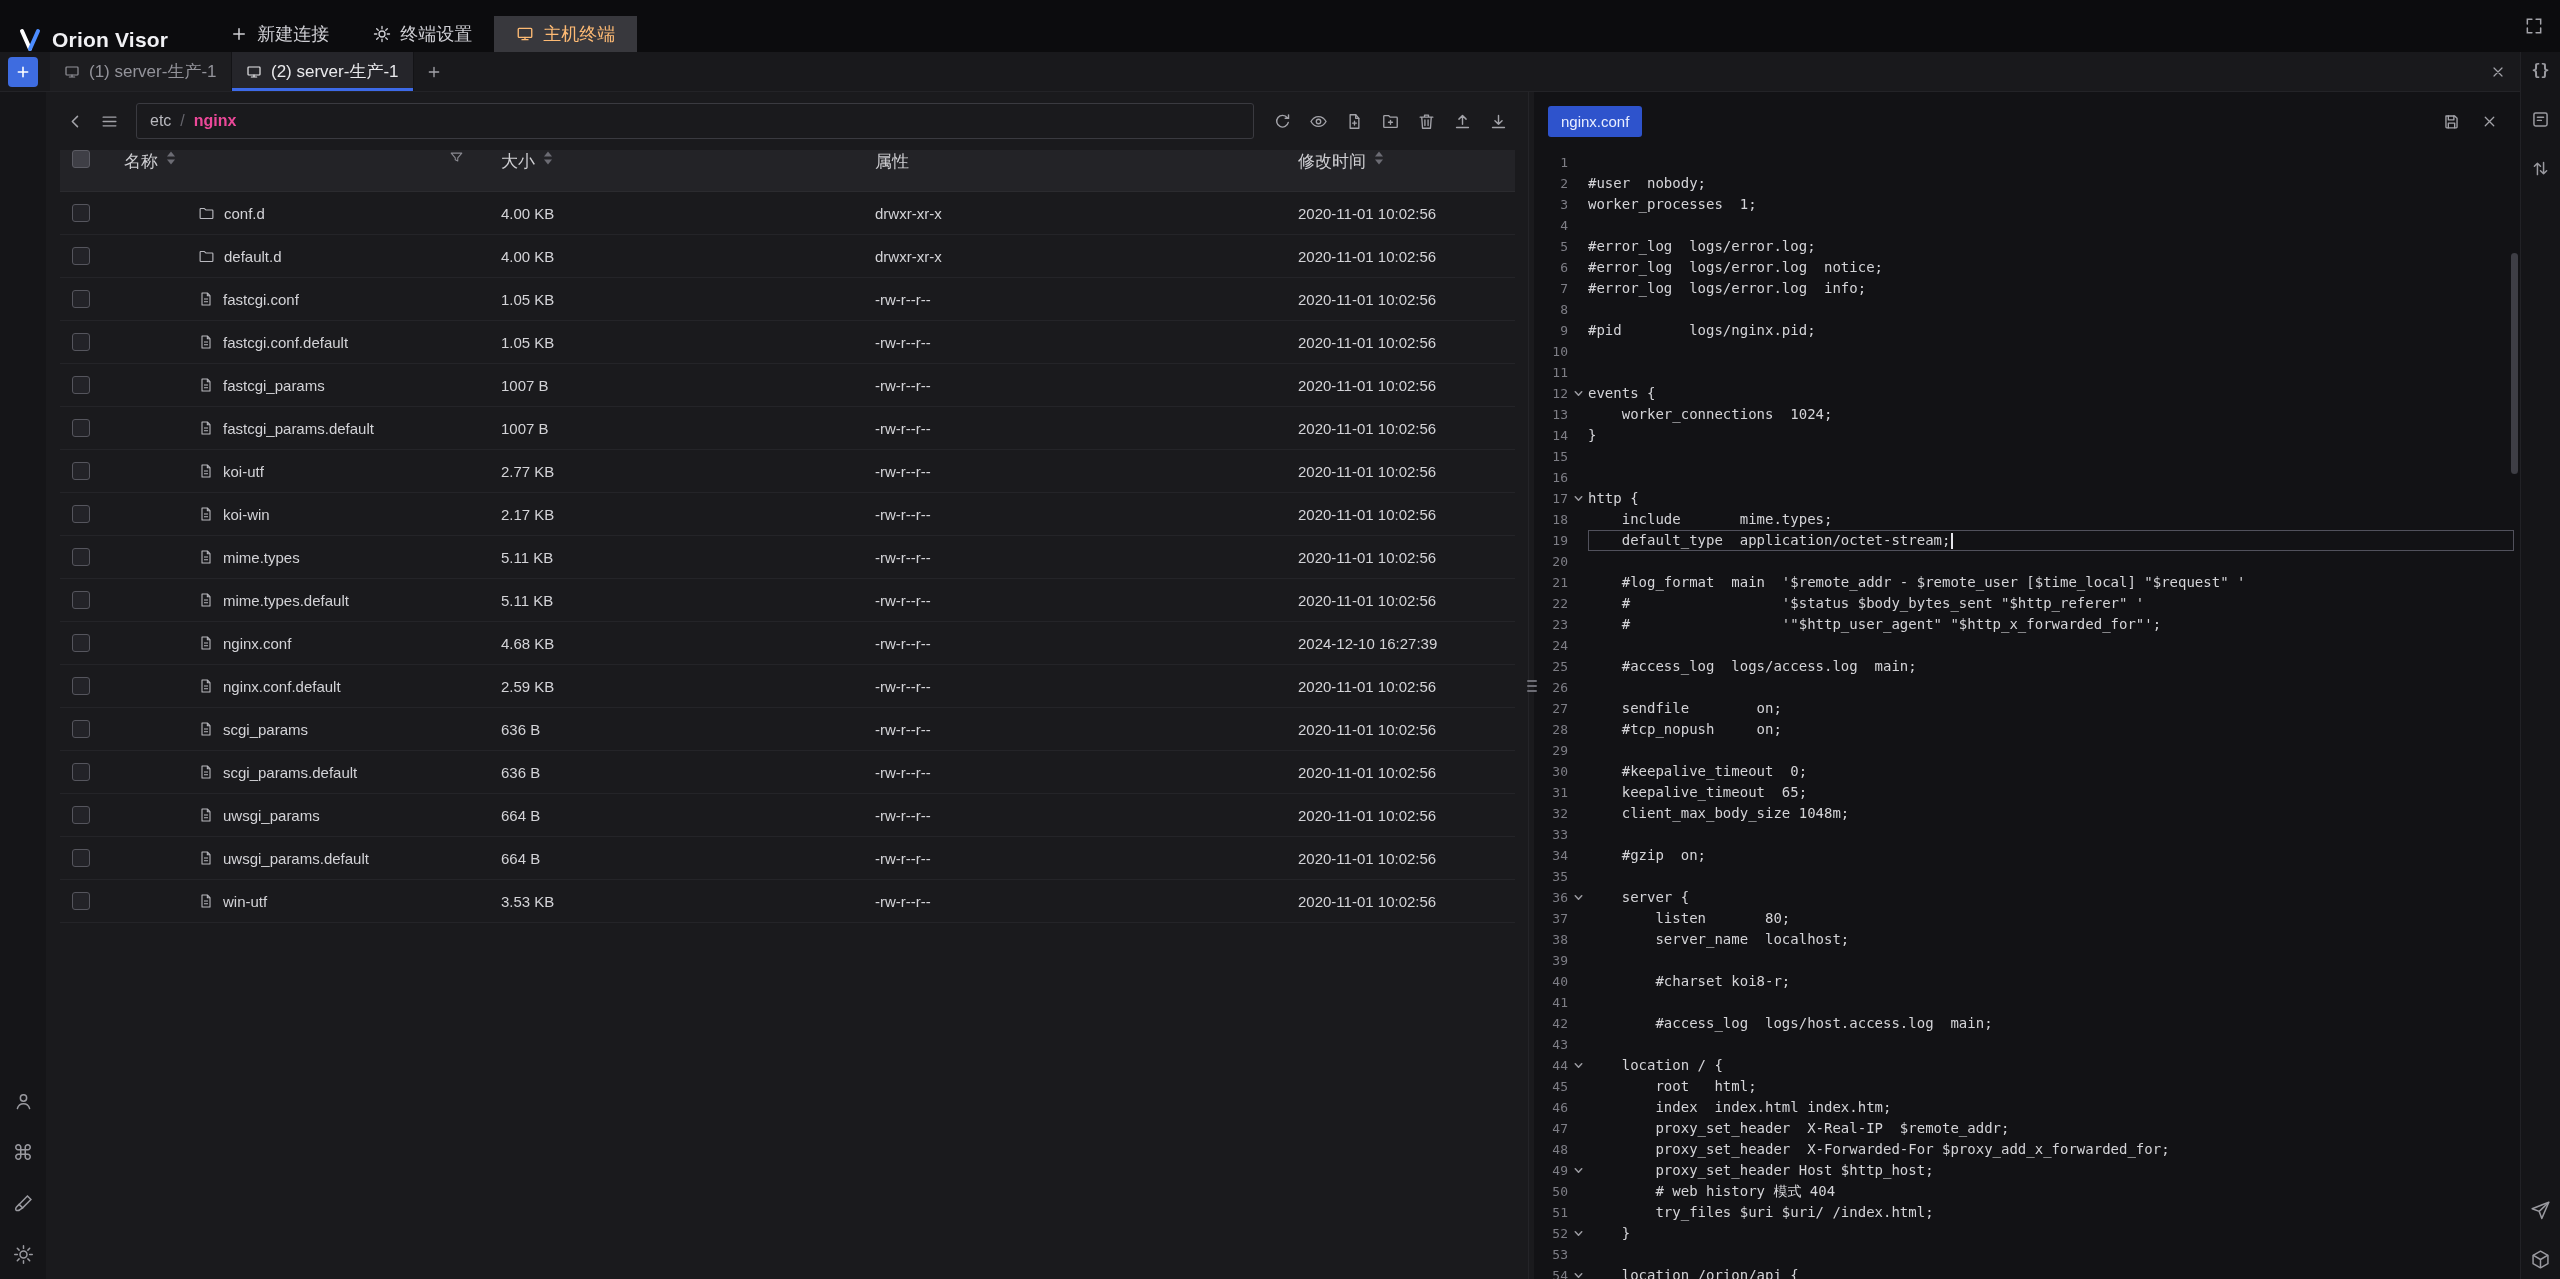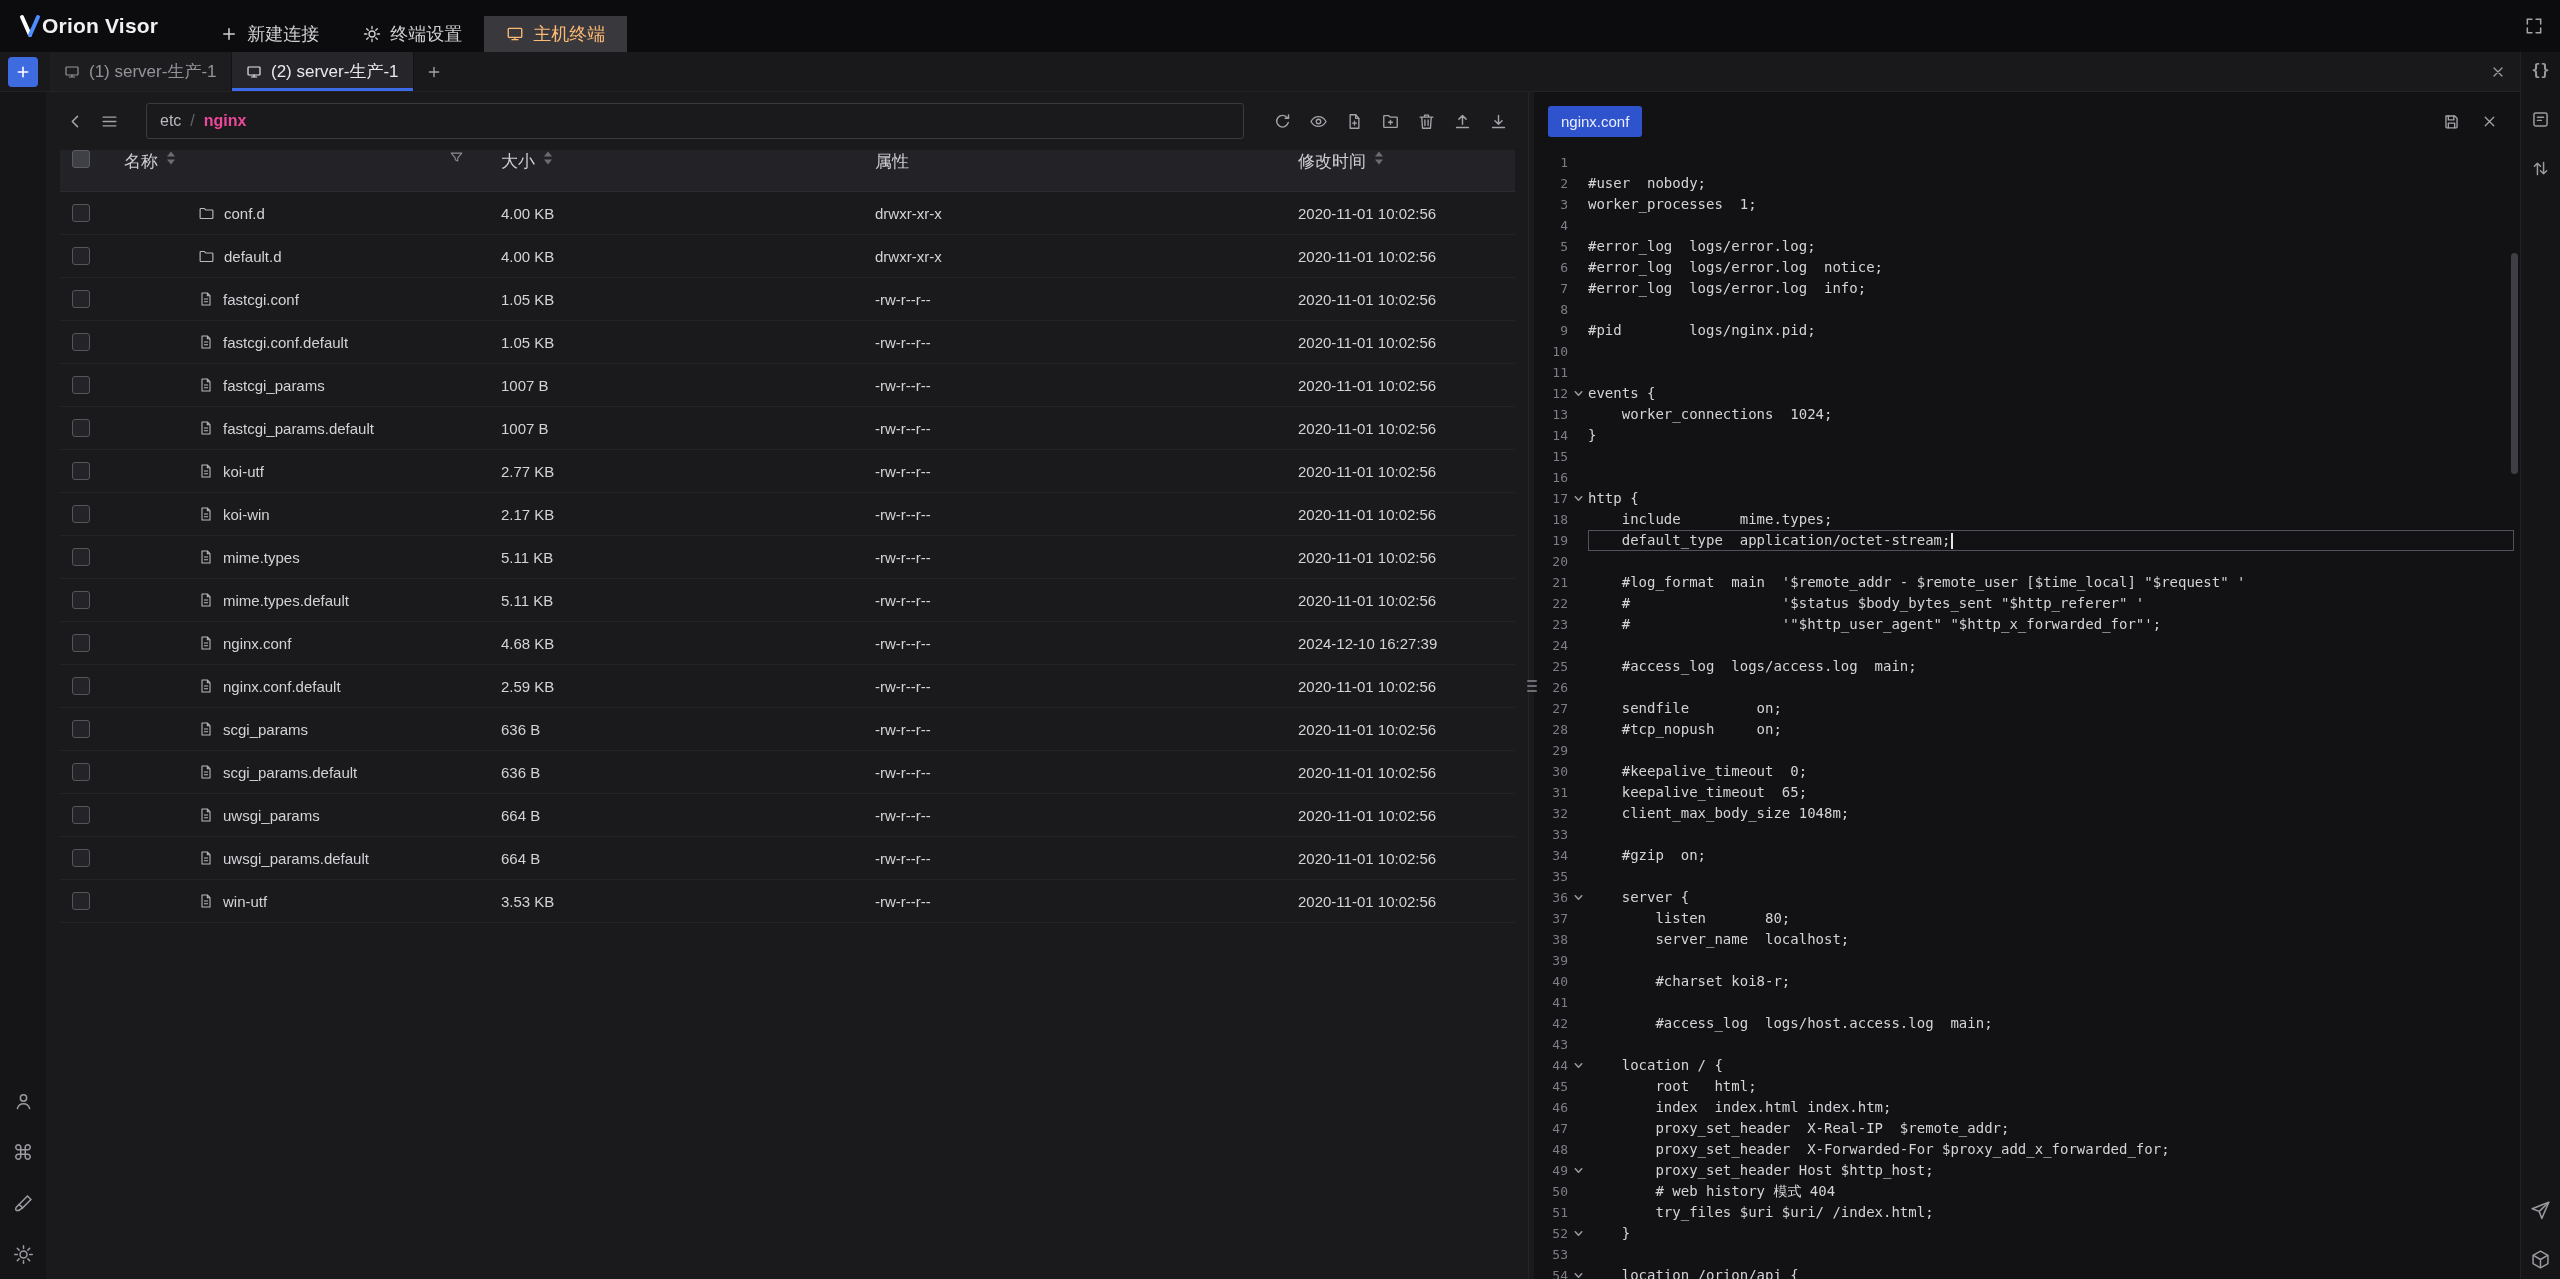--- a/index.html
+++ b/index.html
@@ -9,21 +9,21 @@
     background: #1a1a1d;
     color: #d6d6d9;
   }
   .app { width: 2560px; height: 1279px; display: flex; flex-direction: column; }
 
   
   .topbar {
     height: 52px; background: #0c0c0e; display: flex; align-items: stretch;
     flex-shrink: 0;
   }
-  .logo { display: flex; align-items: center; padding: 0 14px 0 18px; }
+  .logo { display: flex; align-items: flex-end; gap: 10px; padding: 0 14px 0 18px; }
   .logo-name { font-size: 21px; font-weight: bold; color: #f1f1f4; letter-spacing: .2px; }
   .menu { display: flex; align-items: stretch; margin-left: 26px; margin-top: 16px; }
   .menu-item {
     display: flex; align-items: center; gap: 9px; padding: 0 22px;
     font-size: 18px; color: #cfcfd4; cursor: pointer;
   }
   .menu-item.active { background: #38383d; color: #fdba74; }
   .tb-spacer { flex: 1; }
   .icon-btn {
     background: none; border: none; color: #a3a3a9; cursor: pointer;
@@ -70,21 +70,21 @@
 
   
   .file-panel {
     width: 1482px; flex-shrink: 0; background: #1a1a1d;
     display: flex; flex-direction: column; min-height: 0;
   }
   .file-toolbar { height: 58px; flex-shrink: 0; display: flex; align-items: center; padding: 0 12px; }
   .tool-btn { width: 34px; height: 34px; }
   .action-btn { width: 36px; height: 34px; }
   .breadcrumb-box {
-    flex: 1; height: 36px; margin: 0 20px; border: 1px solid #3a3a40; border-radius: 3px;
+    flex: 1; height: 36px; margin: 0 10px; border: 1px solid #3a3a40; border-radius: 3px;
     display: flex; align-items: center; padding: 0 13px; gap: 9px; font-size: 16px; cursor: text;
   }
   .crumb { color: #b9b9bf; cursor: pointer; }
   .crumb.current { color: #ec4899; font-weight: bold; }
   .crumb-sep { color: #64646b; }
 
   .file-table { margin: 0 13px 0 14px; flex: 1; min-height: 0; overflow: hidden; }
   .t-grid { display: grid; grid-template-columns: 46px 368px 370px 400px 1fr; align-items: center; }
   .t-header {
     height: 42px; background: #232327; font-size: 17px; color: #cfcfd3;

